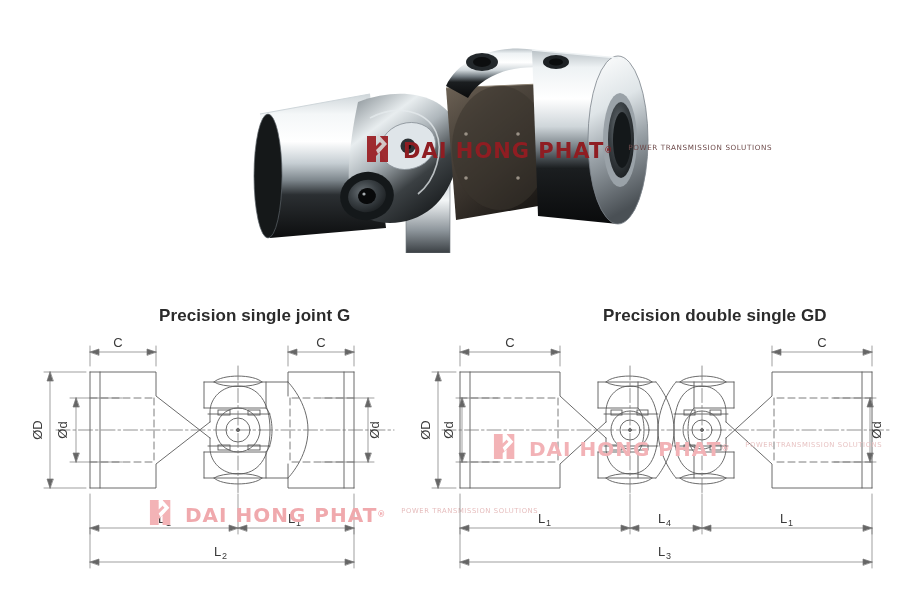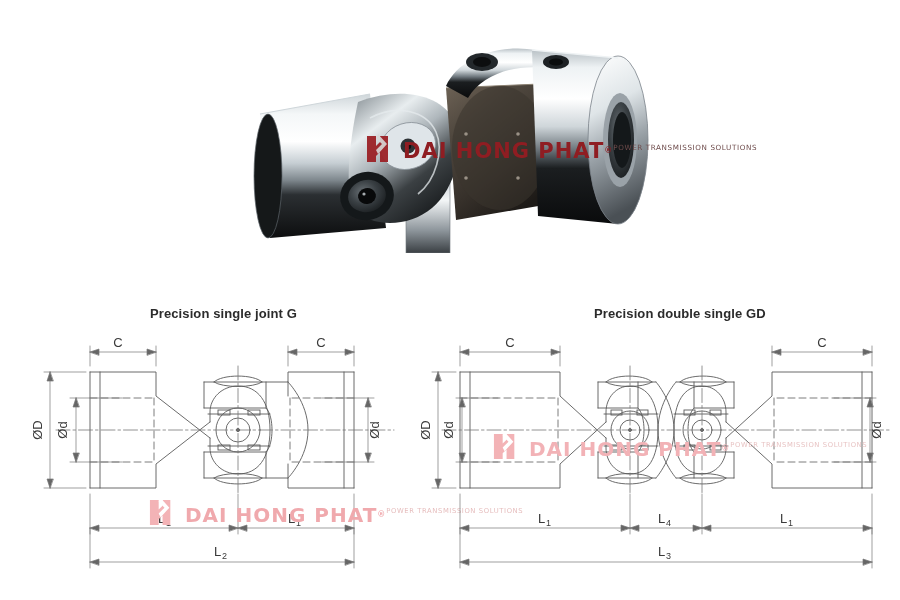--- a/index.html
+++ b/index.html
@@ -22,25 +22,26 @@
     left: 250px;
     top: 28px;
     width: 400px;
     height: 225px;
   }
   #product-photo svg { display: block; }
 
   
   .dwg-title {
     position: absolute;
-    font-size: 13px;
+    font-size: 17px;
     font-weight: bold;
     color: #2b2b2b;
     letter-spacing: 0.1px;
     white-space: nowrap;
+    margin-left: 9px;
   }
   #title-single { left: 150px; top: 306px; }
   #title-double { left: 594px; top: 306px; }
 
   
   .drawing {
     position: absolute;
     top: 336px;
   }
   #drawing-single { left: 22px;  width: 400px; height: 245px; }
@@ -71,20 +72,21 @@
   .wm-name {
     font-family: "DejaVu Sans", sans-serif;
     font-weight: bold;
     letter-spacing: 1px;
     white-space: nowrap;
   }
   .wm-tag {
     font-family: "DejaVu Sans", sans-serif;
     letter-spacing: 0.6px;
     white-space: nowrap;
+    margin-left: 15px;
   }
   .wm-reg {
     font-family: "DejaVu Sans", sans-serif;
     position: relative;
     top: -0.55em;
   }
 
   
   #watermark-photo { left: 365px; top: 132px; }
   #watermark-photo .wm-name { font-size: 21px; color: #8f1d22; }

